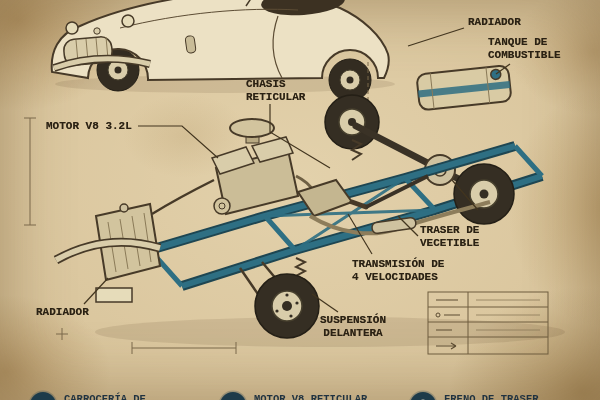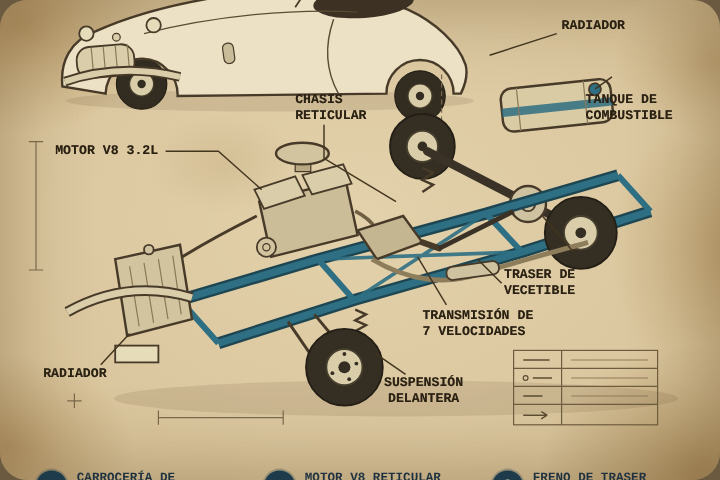--- a/index.html
+++ b/index.html
@@ -9,21 +9,20 @@
     background-image:
       radial-gradient(ellipse 170px 130px at 3% 5%, rgba(140,100,45,.45), rgba(140,100,45,0) 70%),
       radial-gradient(ellipse 120px 90px at 99% 13%, rgba(140,100,45,.30), rgba(140,100,45,0) 70%),
       radial-gradient(ellipse 140px 170px at 101% 52%, rgba(150,110,50,.35), rgba(150,110,50,0) 70%),
       radial-gradient(ellipse 190px 150px at 97% 98%, rgba(125,90,38,.48), rgba(125,90,38,0) 70%),
       radial-gradient(ellipse 150px 110px at 1% 93%, rgba(140,100,45,.40), rgba(140,100,45,0) 70%),
       radial-gradient(ellipse 90px 60px at 31% 34%, rgba(150,115,60,.15), rgba(150,115,60,0) 70%),
       radial-gradient(ellipse 520px 380px at 50% 45%, rgba(255,246,216,.28), rgba(255,246,216,0) 75%);
     box-shadow: inset 0 0 70px rgba(100,70,30,.45);
     font-family:"Liberation Sans", sans-serif;
-    border-radius:23px;
   }
   .art { position:absolute; left:0; top:0; }
   .lbl {
     position:absolute;
     font-family:"Liberation Mono","DejaVu Sans Mono",monospace;
     font-weight:700; font-size:11px; line-height:1.18;
     color:#2a2113; white-space:pre-line;
     text-shadow:0 0 .5px rgba(42,33,19,.5);
   }
   .footer { position:absolute; left:0; top:392px; width:488px; display:flex; padding-left:30px; box-sizing:border-box; }
@@ -187,29 +186,29 @@
     <g stroke="#6e5c3e" stroke-width="1" fill="none">
       <rect x="428" y="292" width="120" height="62"></rect>
       <path d="M 428 307 L 548 307 M 428 322 L 548 322 M 428 337 L 548 337 M 468 292 L 468 354"></path>
       <path d="M 436 300 L 458 300 M 444 315 L 460 315 M 436 330 L 452 330 M 436 346 L 456 346 M 456 346 L 451 343 M 456 346 L 451 349" stroke="#5c4c32" stroke-width="1.2"></path>
       <circle cx="438" cy="315" r="2" stroke="#5c4c32"></circle>
       <path d="M 476 300 L 540 300 M 476 315 L 540 315 M 476 330 L 540 330" stroke="#8a7a58" stroke-width="0.8"></path>
     </g>
   </svg>
 
   <div class="lbl" style="left:468px; top:16px;">RADIADOR</div>
-  <div class="lbl" style="left:488px; top:36px;margin-top:42px;">TANQUE DE
+  <div class="lbl" style="left:488px; top:36px;">TANQUE DE
 COMBUSTIBLE</div>
   <div class="lbl" style="left:246px; top:78px;">CHASIS
 RETICULAR</div>
   <div class="lbl" style="left:46px; top:120px;">MOTOR V8 3.2L</div>
   <div class="lbl" style="left:420px; top:224px;">TRASER DE
 VECETIBLE</div>
   <div class="lbl" style="left:352px; top:258px;">TRANSMISIÓN DE
-7 VELOCIDADES</div>
+4 VELOCIDADES</div>
   <div class="lbl" style="left:320px; top:314px;text-align:center;">SUSPENSIÓN
 DELANTERA</div>
   <div class="lbl" style="left:36px; top:306px;">RADIADOR</div>
 
   <div class="footer">
 
     <div class="footer-item">
       <span class="badge">
         <svg viewBox="0 0 24 24" width="16" height="16">
           <path d="M2 14 C3 10.5 5.5 9.5 8 9.5 L10 6.5 C10.6 5.6 12 5.5 13.2 5.5 L15.8 5.5 C17.6 5.5 18.8 7 19.6 9.2 C21.4 9.5 22 11 22 13 L22 14.5 L2 14.5 Z" fill="#f1e8d2"></path>

